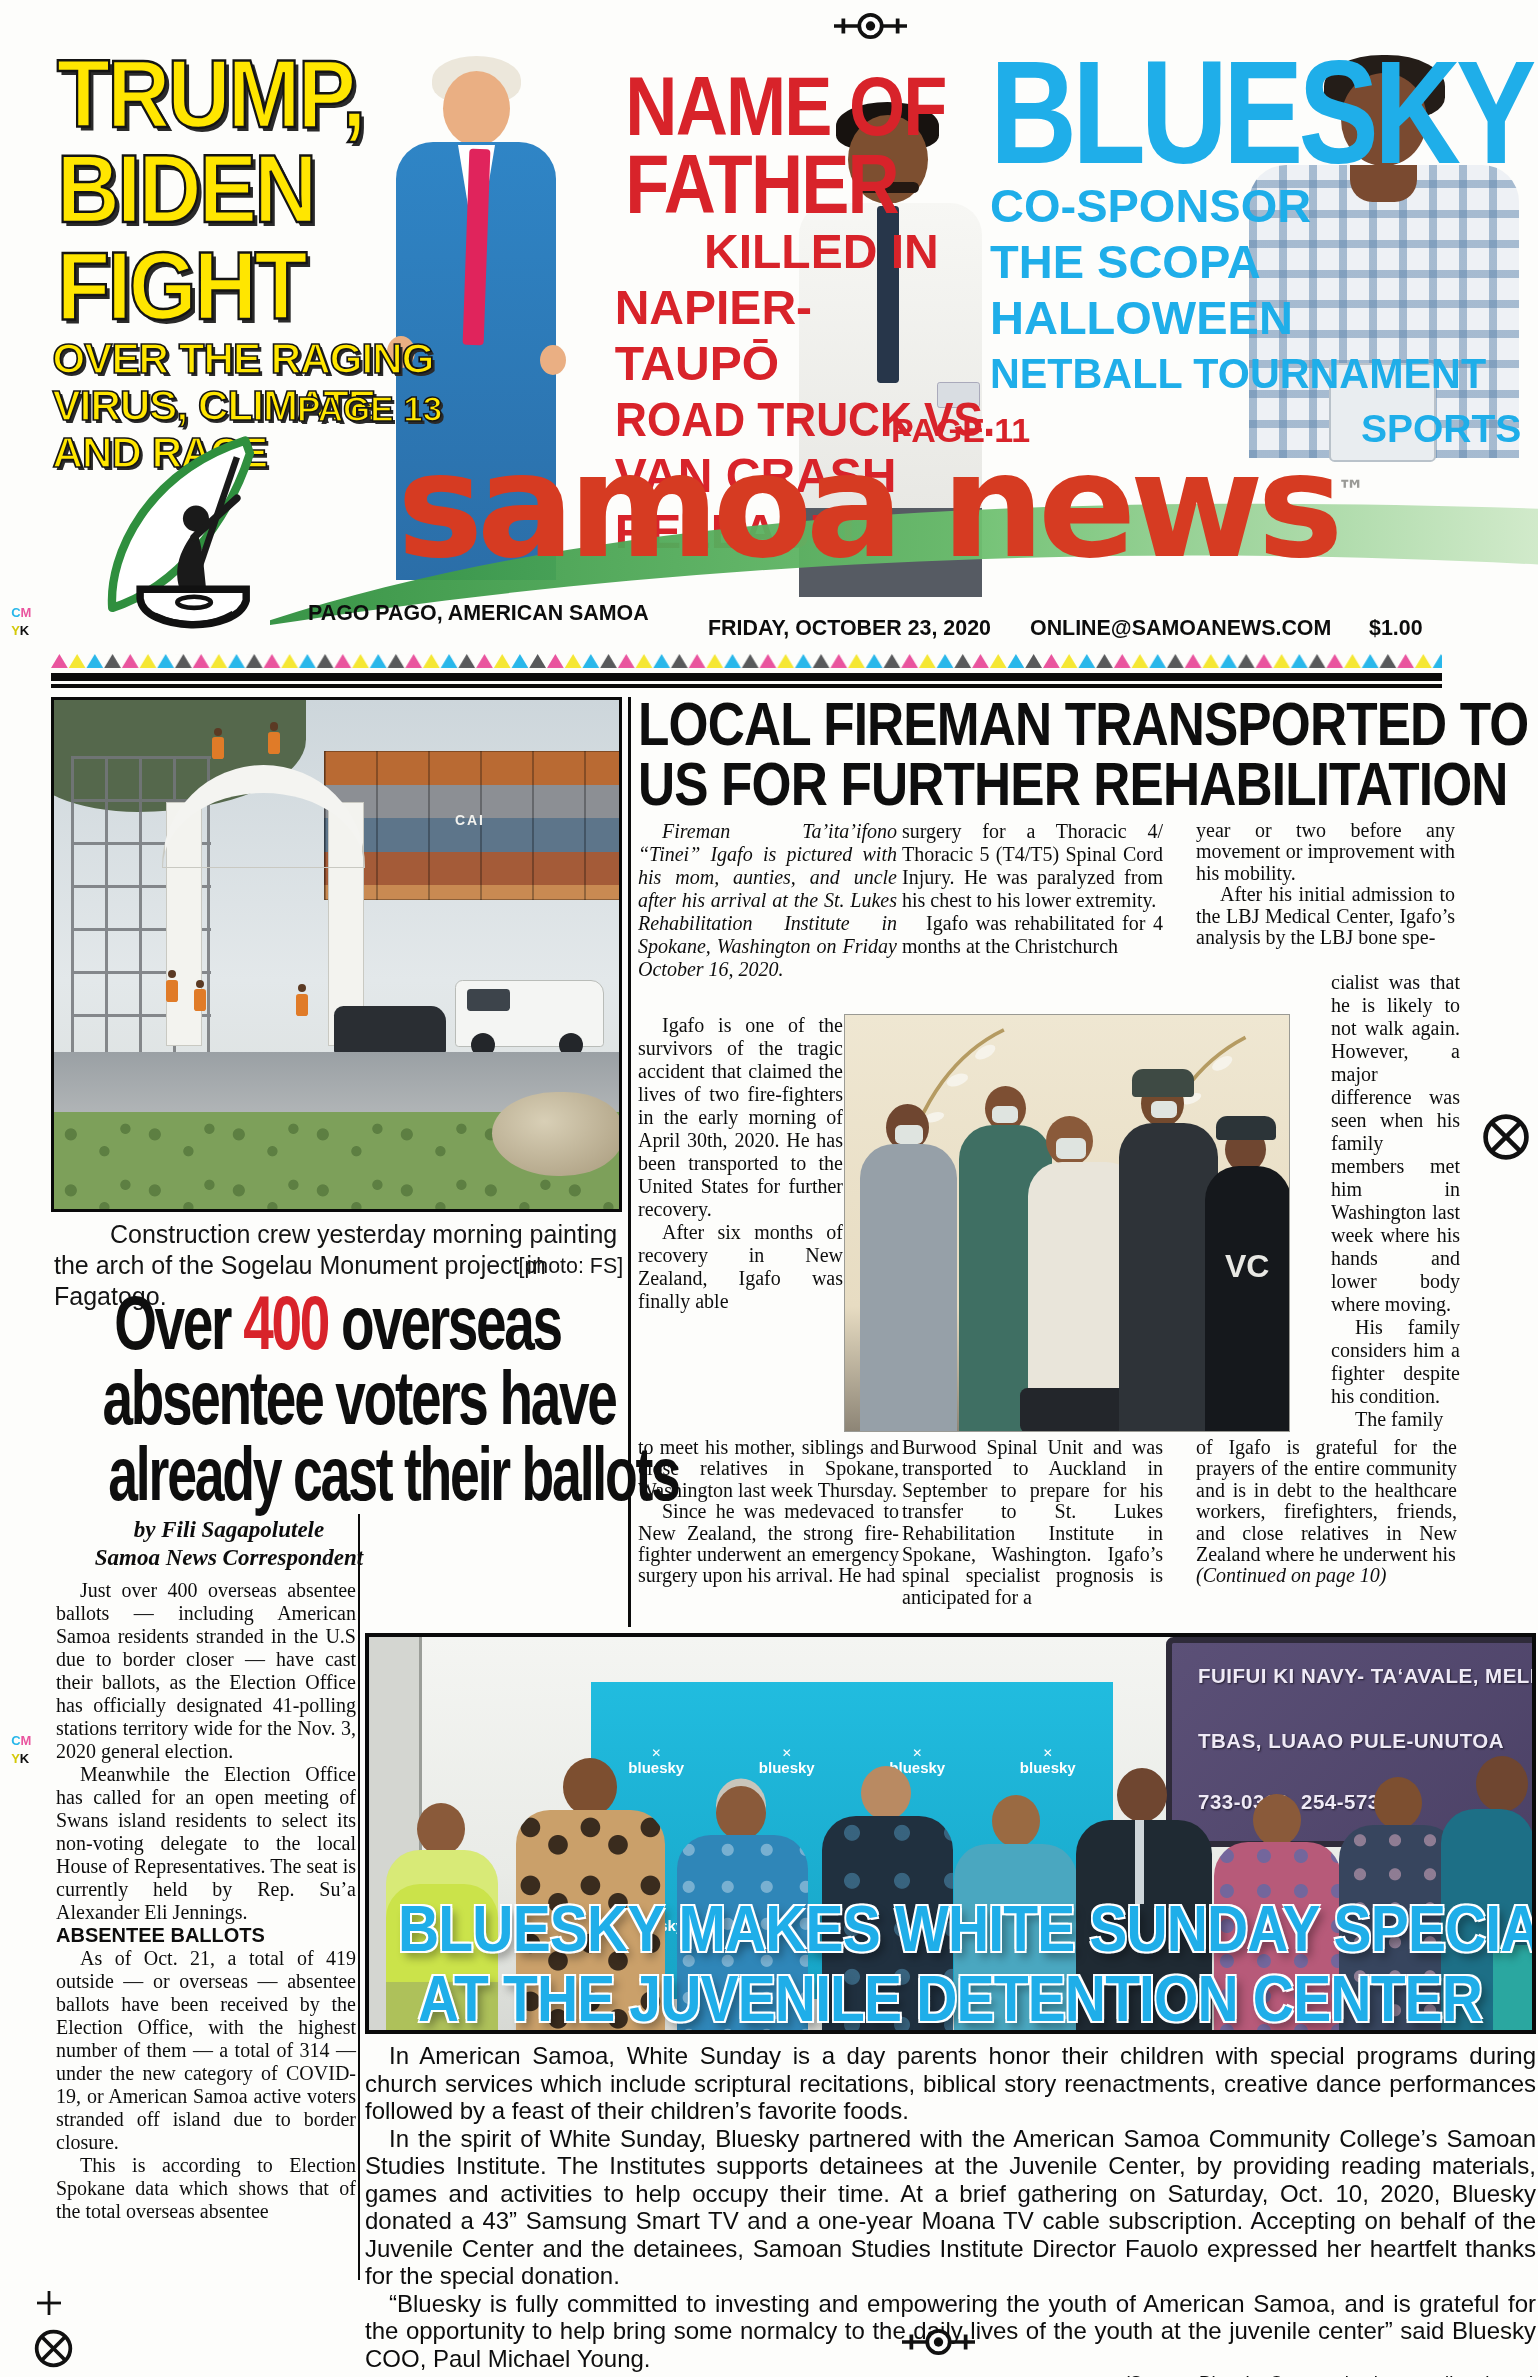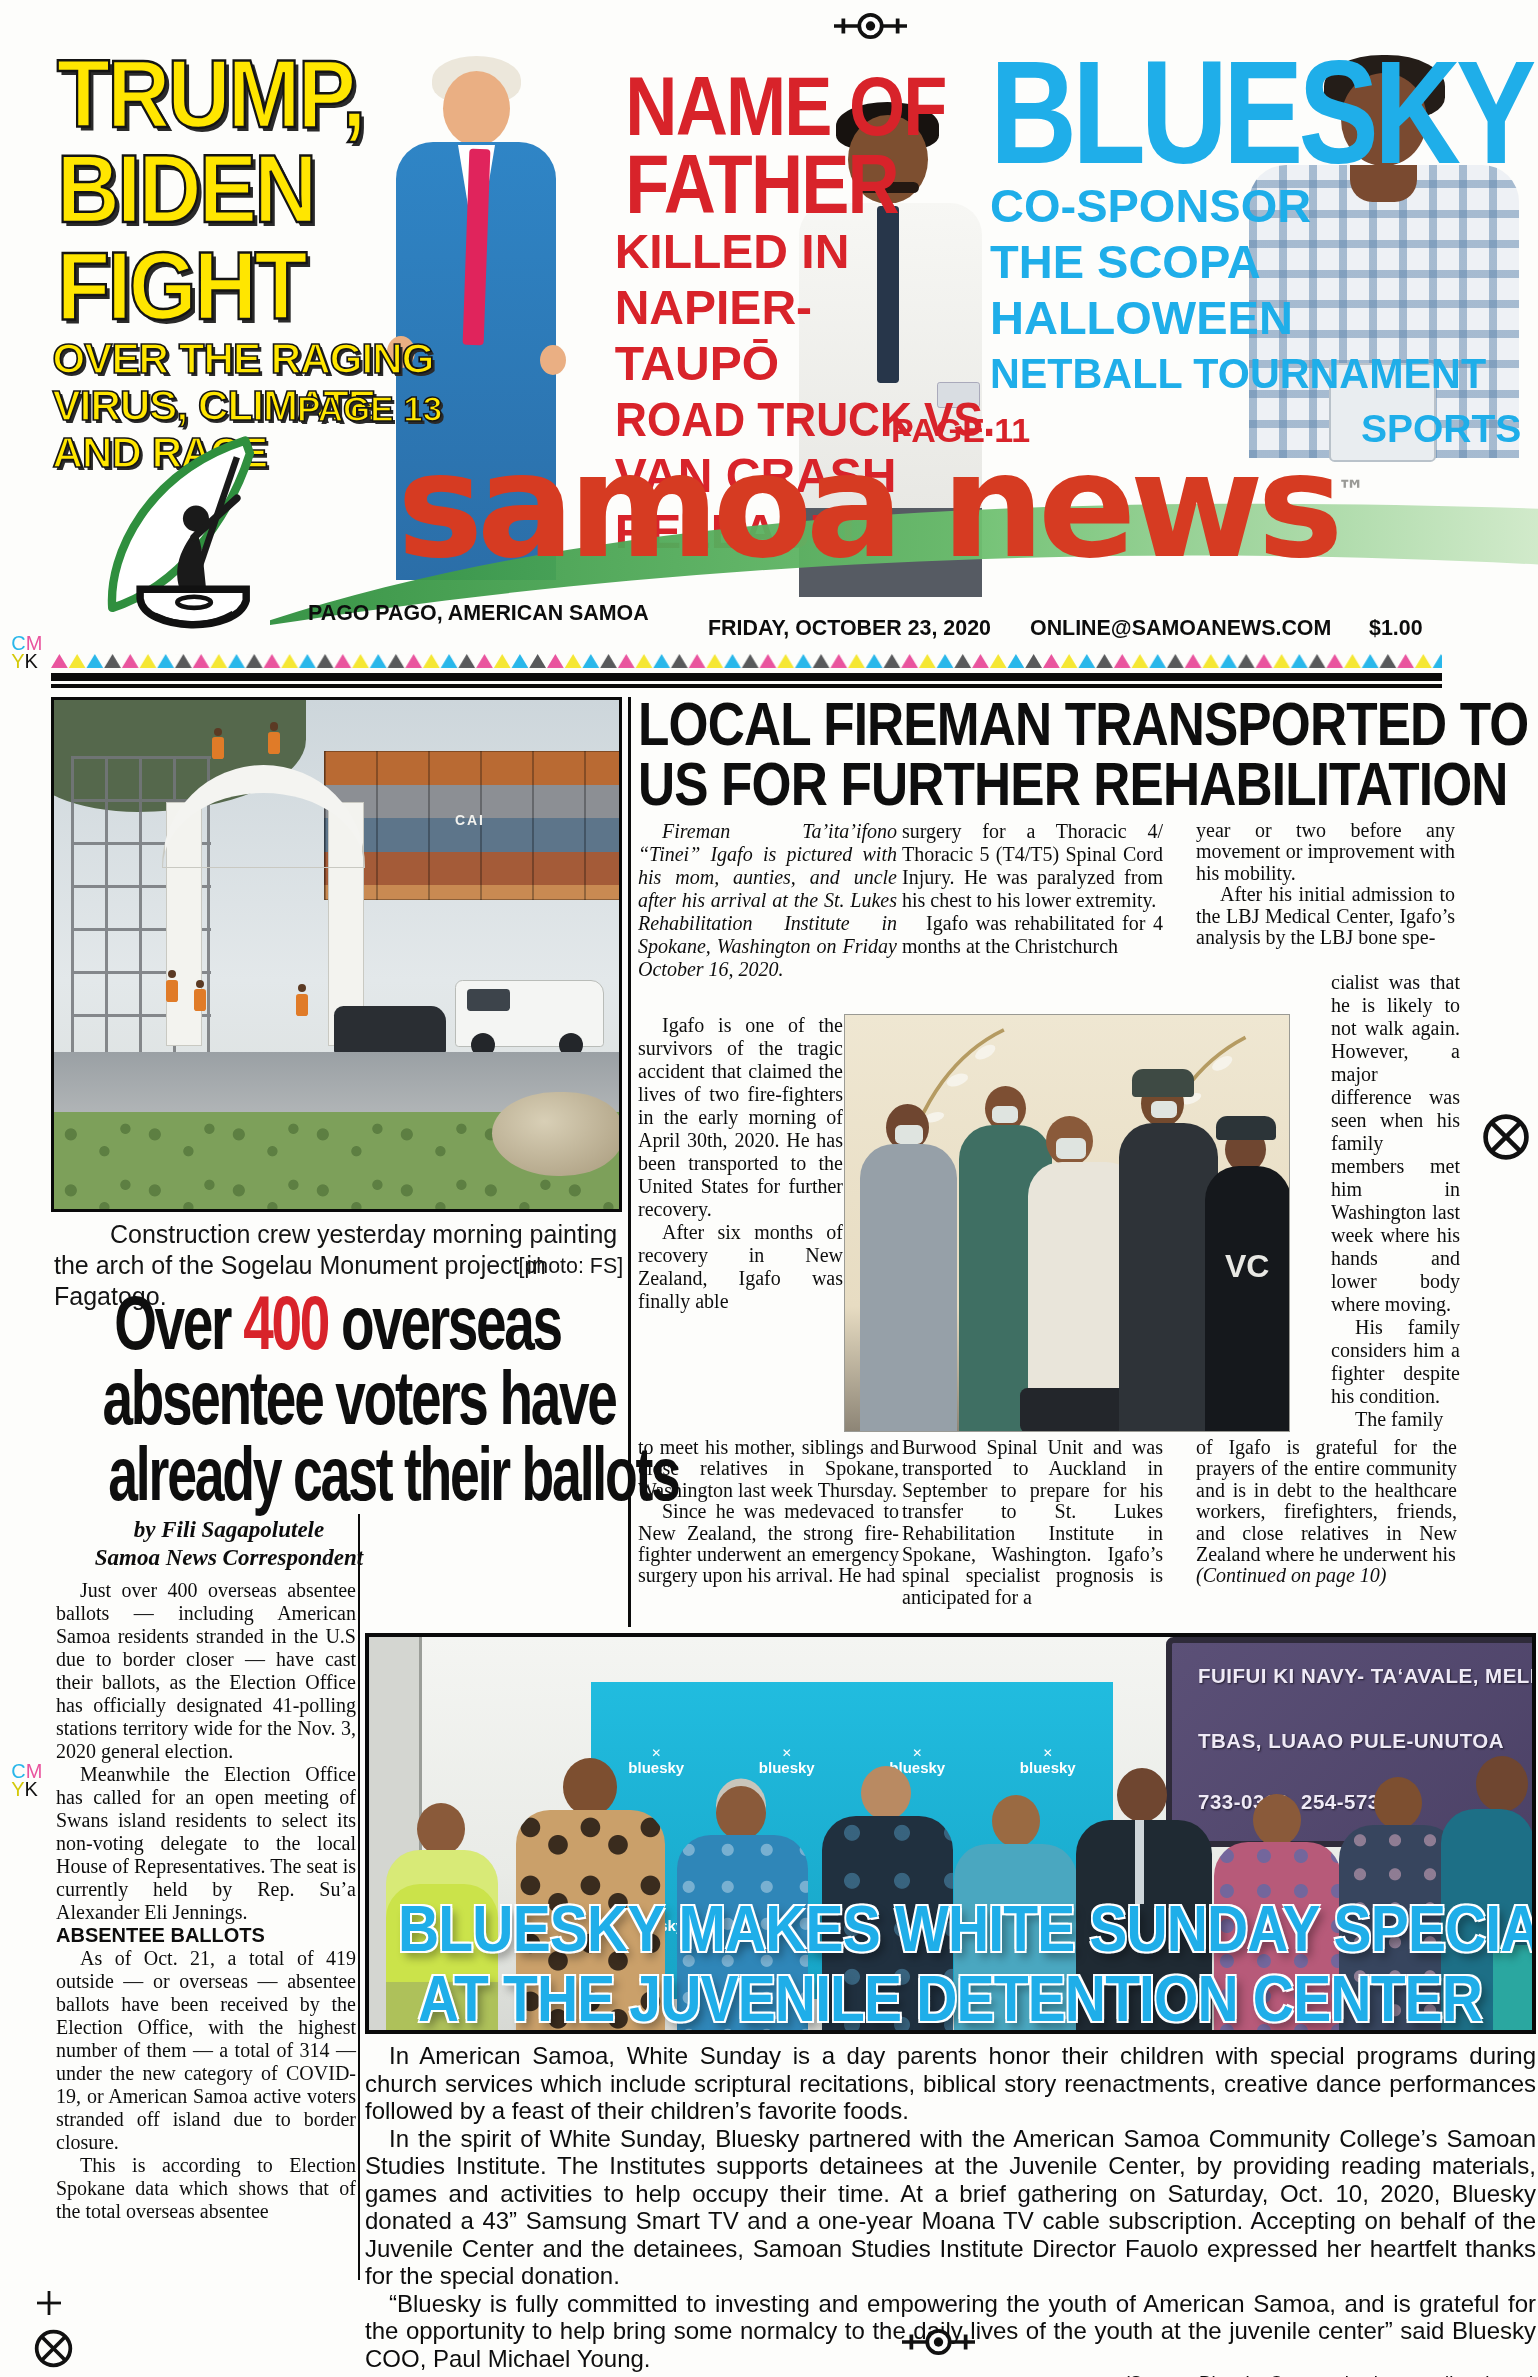--- a/index.html
+++ b/index.html
@@ -31,21 +31,21 @@
   .torso{position:absolute;border-radius:34px 34px 0 0;}
   .mask{position:absolute;background:#dfe4e0;border-radius:5.6px;}
   .worker{position:absolute;width:12px;height:22.4px;background:#e07b28;border-radius:2.8px;}
   .whead{position:absolute;width:8.4px;height:8.4px;border-radius:50%;background:#5b3a24;}
   .bs-cell{display:flex;flex-direction:column;align-items:center;justify-content:center;
            color:#fff;font-family:"Liberation Sans",sans-serif;}
   .bs-cell .lg{font-size:12px;line-height:12px;}
   .bs-cell .wd{font-size:15px;font-weight:bold;line-height:17px;}
   .tvline{position:absolute;left:26px;color:#efeaf6;font-family:"Liberation Sans",sans-serif;
           font-weight:bold;font-size:20.5px;letter-spacing:0.5px;text-shadow:0.9px 0.9px 1.9px #201b2e;}
-  .cmyk{font-family:"Liberation Sans",sans-serif;font-weight:normal;font-size:20px;line-height:17.7px;margin-top:31px;}
+  .cmyk{font-family:"Liberation Sans",sans-serif;font-weight:bold;font-size:13px;line-height:17.7px;}
 </style>
 </head>
 <body>
 
 <div class="page">
 
   <svg class="abs" style="left:834px;top:11.2px;" width="73" height="30" viewBox="0 0 78 32">
     <line x1="0" y1="16" x2="78" y2="16" stroke="#111" stroke-width="4"></line>
     <line x1="10" y1="8" x2="10" y2="24" stroke="#111" stroke-width="4"></line>
     <line x1="68" y1="8" x2="68" y2="24" stroke="#111" stroke-width="4"></line>
@@ -82,21 +82,21 @@
       <div class="head" style="left:51px;top:13px;width:80px;height:89px;background:#7d4f30;"></div>
       <div class="abs" style="left:62px;top:80px;width:60px;height:11.2px;background:#241812;border-radius:5.6px;"></div>
       <div class="abs" style="left:1.9px;top:101px;width:183px;height:308px;background:linear-gradient(180deg,#f7f7f4,#e8e8e4);border-radius:32px 32px 0 0;"></div>
       <div class="abs" style="left:80px;top:104px;width:22.4px;height:177px;background:#27364a;border-radius:3.7px;"></div>
       <div class="abs" style="left:140px;top:280px;width:41px;height:24px;background:#d9dde2;border:0.9px solid #aab;border-radius:2.8px;"></div>
       <div class="abs" style="left:1.9px;top:406px;width:183px;height:89px;background:#565b63;"></div>
     </div>
     <div class="abs" style="left:3.7px;top:17px;z-index:2;">
       <span class="cond redline" style="font-size:76px;line-height:76px;letter-spacing:-1.9px;transform:scale(.95,1.1);">NAME OF</span>
       <span class="cond redline" style="font-size:76px;line-height:80px;letter-spacing:-1.9px;transform:scale(.95,1.1);">FATHER</span>
-      <span class="cond redline" style="font-size:48px;line-height:56px;">KILLED IN</span>
+      <span class="cond redline" style="font-size:48px;line-height:56px;text-align:center;">KILLED IN</span>
       <span class="cond redline" style="font-size:48px;line-height:56px;">NAPIER-</span>
       <span class="cond redline" style="font-size:48px;line-height:56px;">TAUPŌ</span>
       <span class="cond redline" style="font-size:48px;line-height:56px;transform:scale(.92,1);transform-origin:left;">ROAD TRUCK VS.</span>
       <span class="cond redline" style="font-size:48px;line-height:56px;">VAN CRASH</span>
       <span class="cond redline" style="font-size:48px;line-height:56px;">RELEASED</span>
     </div>
     <span class="cond redline abs" style="left:280px;top:360px;z-index:2;font-size:34px;">PAGE 11</span>
   </div>
 
   <div class="abs" style="left:990px;top:47px;width:546px;height:410px;">

